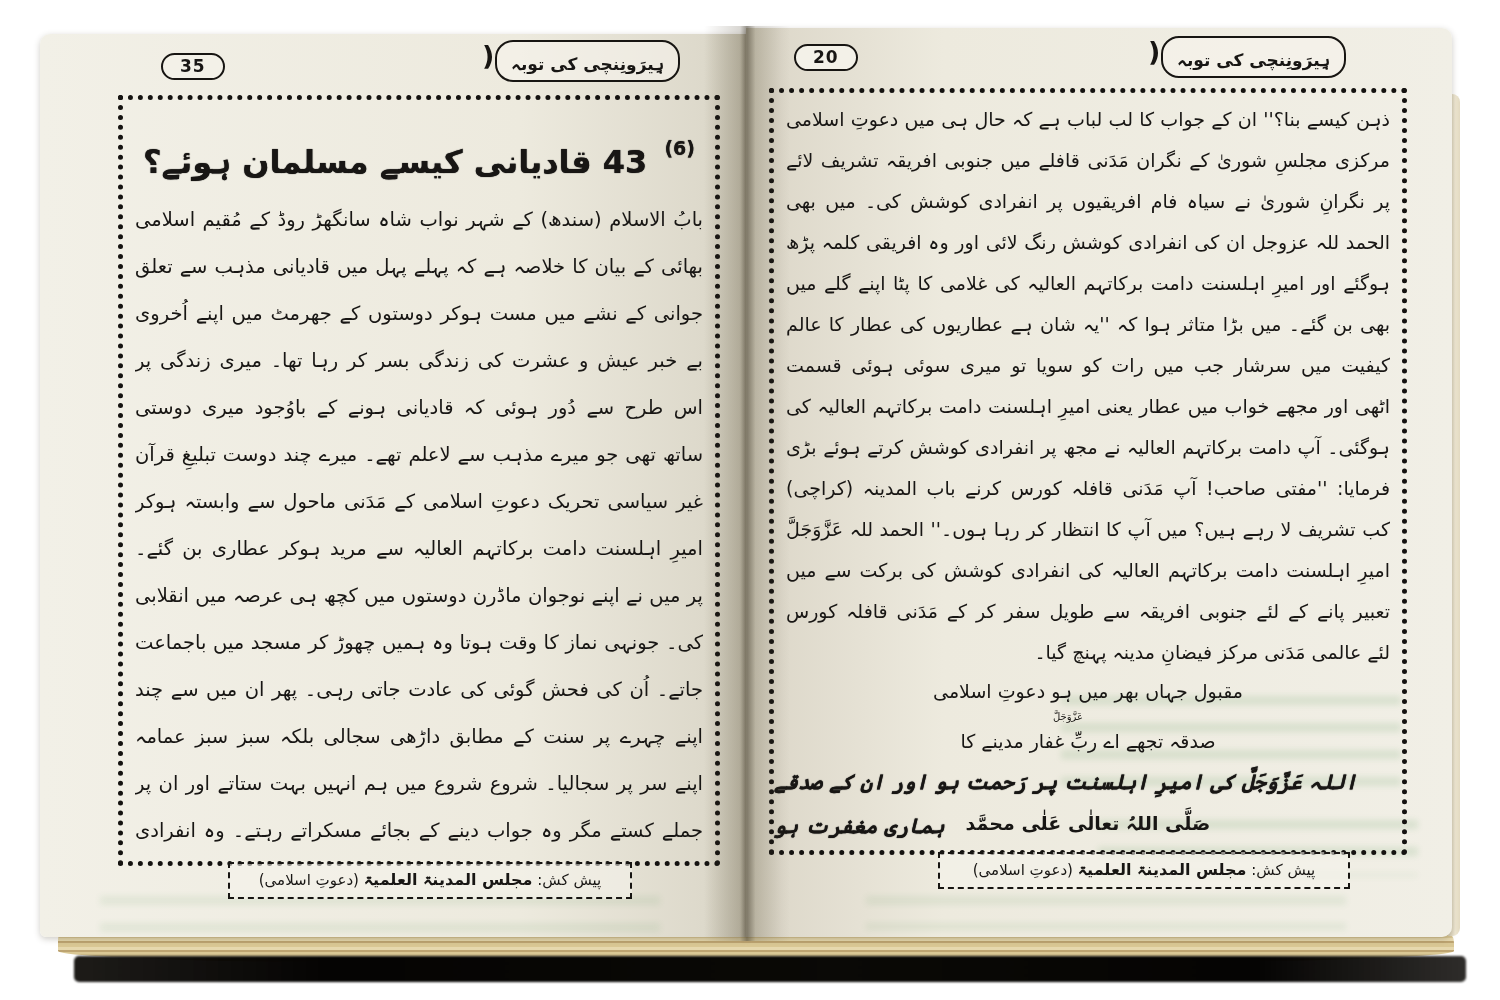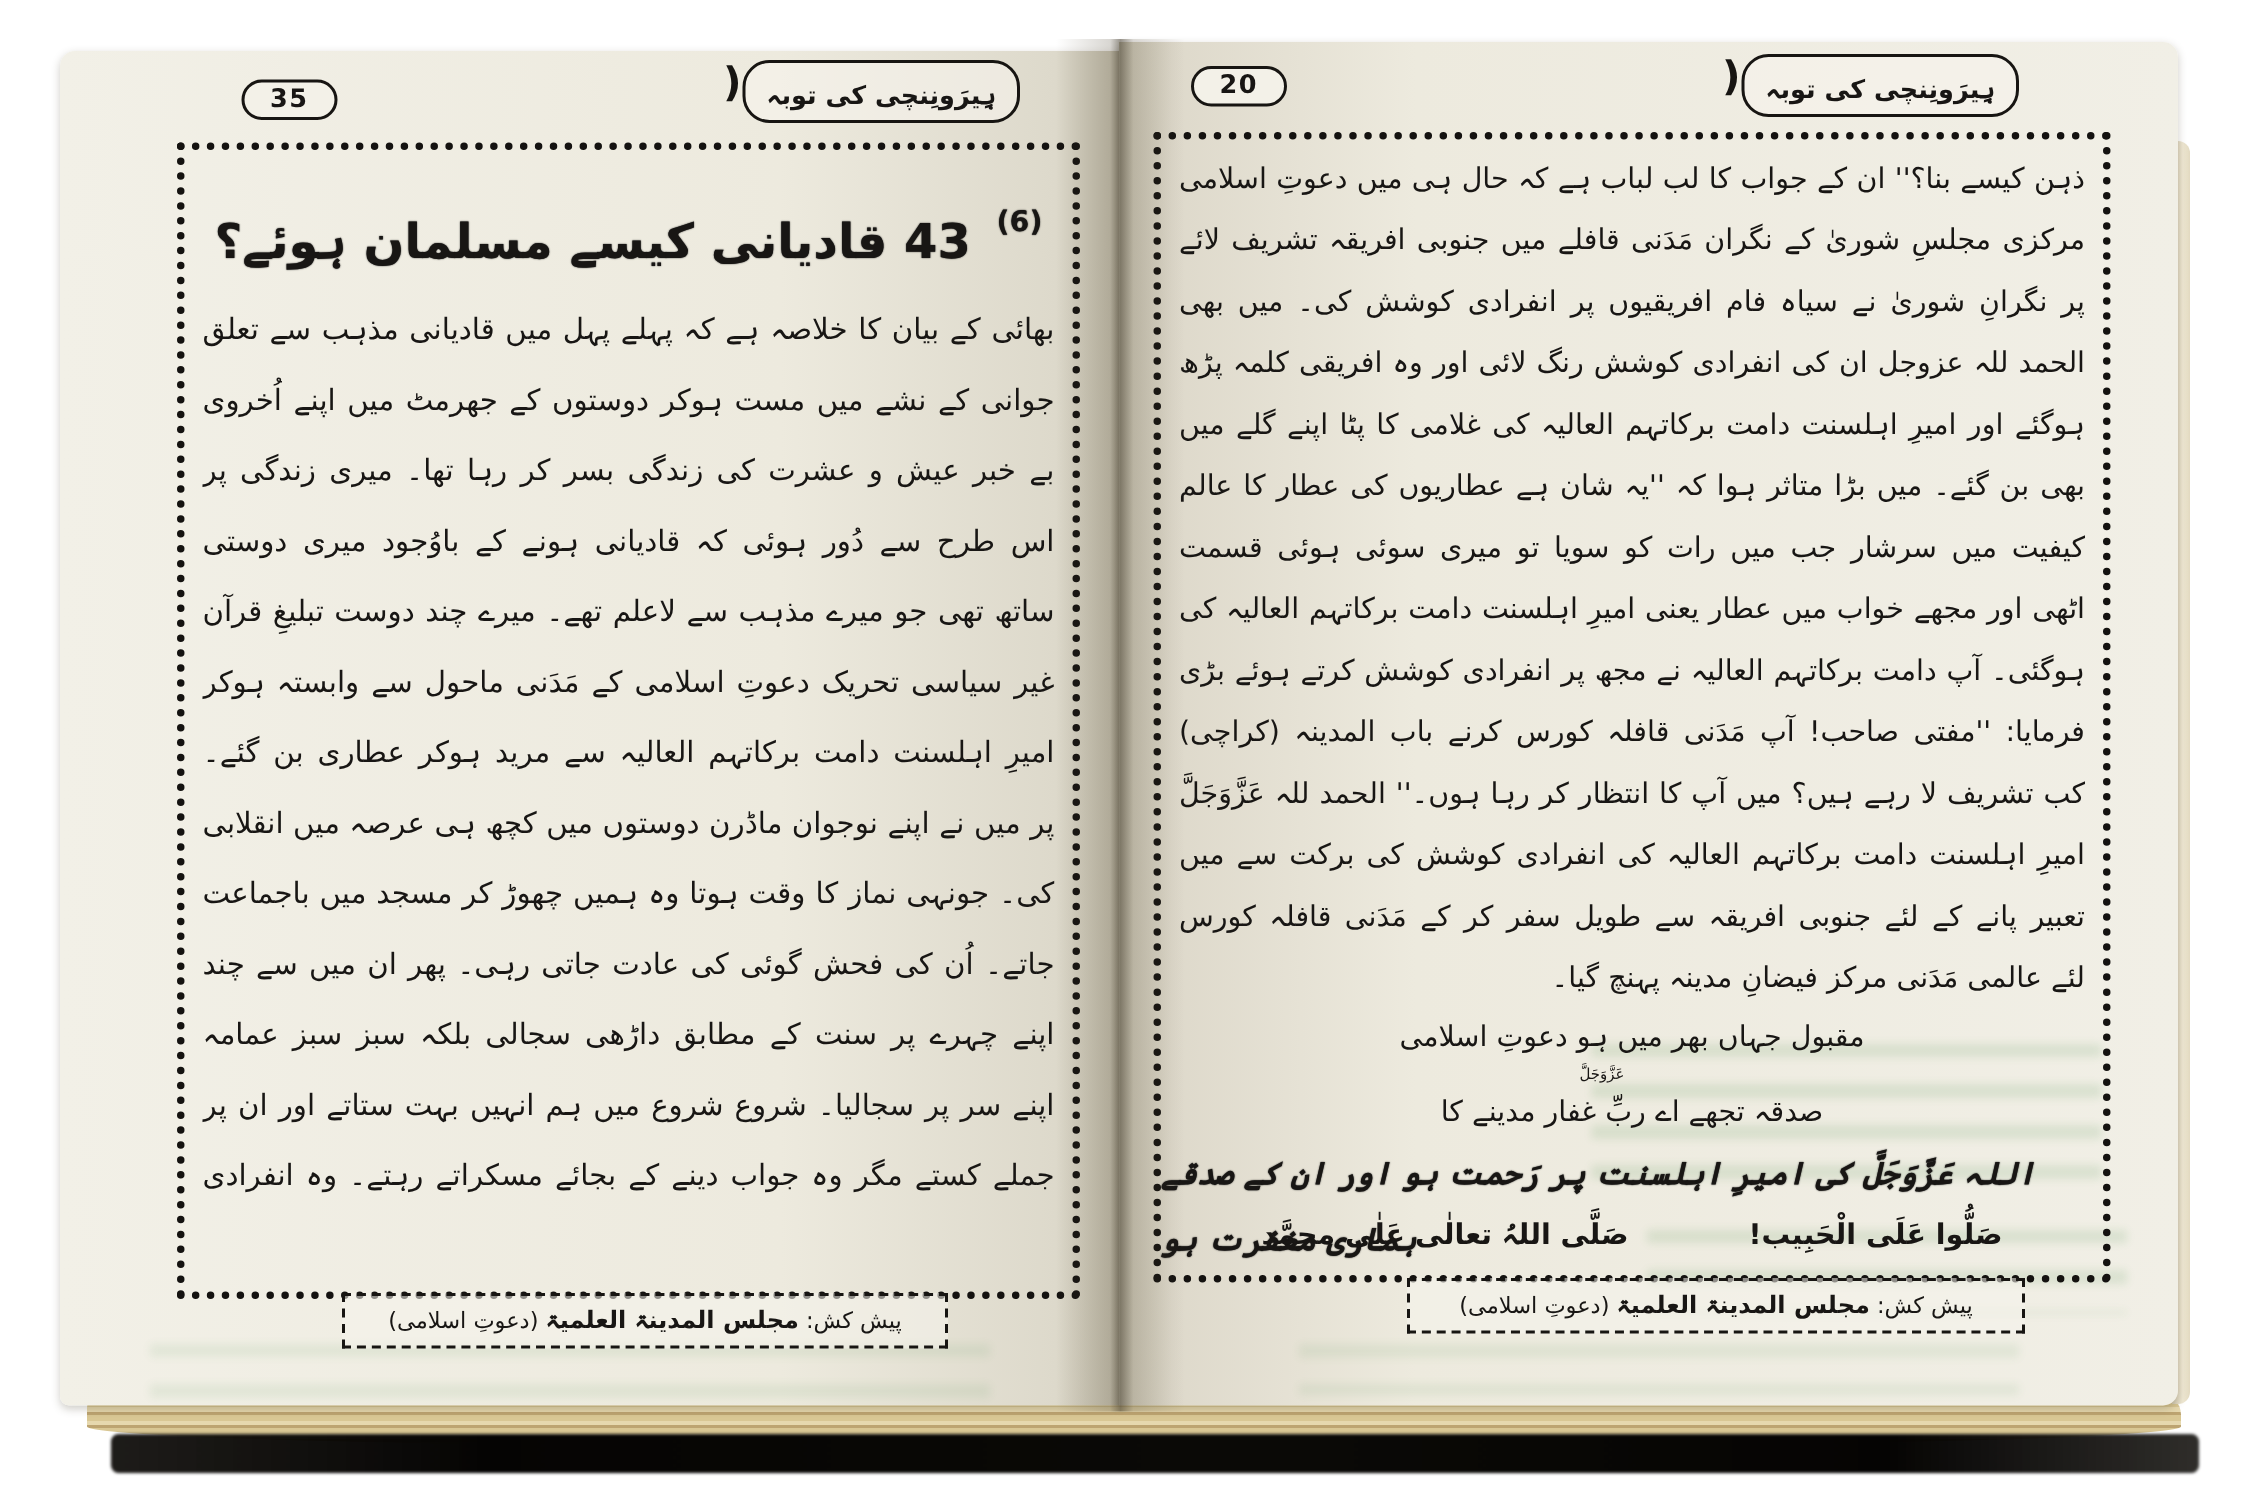--- a/index.html
+++ b/index.html
@@ -86,20 +86,21 @@
       <div class="banner" style="left:455px;top:6px;">
         <span>ہِیرَونِنچی کی توبہ</span>
       </div>
 
       <div class="frame">
         <div class="heading">
           <span class="h-num">(6)</span>
           <span>43 قادیانی کیسے مسلمان ہوئے؟</span>
         </div>
         <div class="lines">
+            <div class="tline">بابُ الاسلام (سندھ) کے شہر نواب شاہ سانگھڑ روڈ کے مُقیم اسلامی</div>
             <div class="tline">بھائی کے بیان کا خلاصہ ہے کہ پہلے پہل میں قادیانی مذہب سے تعلق رکھتا تھا اور</div>
             <div class="tline">جوانی کے نشے میں مست ہوکر دوستوں کے جھرمٹ میں اپنے اُخروی انجام سے</div>
             <div class="tline">بے خبر عیش و عشرت کی زندگی بسر کر رہا تھا۔ میری زندگی پر چھائی ہوئی کفر کی تاریکی</div>
             <div class="tline">اس طرح سے دُور ہوئی کہ قادیانی ہونے کے باوُجود میری دوستی مسلمان لڑکوں کے</div>
             <div class="tline">ساتھ تھی جو میرے مذہب سے لاعلم تھے۔ میرے چند دوست تبلیغِ قرآن و سنت کی</div>
             <div class="tline">غیر سیاسی تحریک دعوتِ اسلامی کے مَدَنی ماحول سے وابستہ ہوکر شیخِ طریقت،</div>
             <div class="tline">امیرِ اہلسنت دامت برکاتہم العالیہ سے مرید ہوکر عطاری بن گئے۔ حیرت انگیز طور</div>
             <div class="tline">پر میں نے اپنے نوجوان ماڈرن دوستوں میں کچھ ہی عرصہ میں انقلابی تبدیلی محسوس</div>
             <div class="tline">کی۔ جونہی نماز کا وقت ہوتا وہ ہمیں چھوڑ کر مسجد میں باجماعت نماز پڑھنے چلے</div>
             <div class="tline">جاتے۔ اُن کی فحش گوئی کی عادت جاتی رہی۔ پھر ان میں سے چند ایک نے نہ صرف</div>
@@ -141,21 +142,20 @@
             <div class="tline">کب تشریف لا رہے ہیں؟ میں آپ کا انتظار کر رہا ہوں۔'' الحمد للہ عَزَّوَجَلَّ</div>
             <div class="tline">امیرِ اہلسنت دامت برکاتہم العالیہ کی انفرادی کوشش کی برکت سے میں اس خواب کی</div>
             <div class="tline">تعبیر پانے کے لئے جنوبی افریقہ سے طویل سفر کر کے مَدَنی قافلہ کورس کرنے کے</div>
             <div class="tline">لئے عالمی مَدَنی مرکز فیضانِ مدینہ پہنچ گیا۔</div>
           </div>
         <div class="couplet-line">مقبول جہاں بھر میں ہو دعوتِ اسلامی</div>
         <div class="couplet-note">عَزَّوَجَلَّ</div>
         <div class="couplet-line">صدقہ تجھے اے ربِّ غفار مدینے کا</div>
         <div class="dua-line">اللہ عَزَّوَجَلَّ کی امیرِ اہلسنت پر رَحمت ہو اور ان کے صدقے ہماری مغفرت ہو</div>
         <div class="salawat">
-          <span>صَلُّوا عَلَی الْحَبِیب!</span>
           <span>صَلَّی اللہُ تعالٰی عَلٰی محمَّد</span>
         </div>
       </div>
 
       <div class="footer-box">
         <span>پیش کش:</span>
         <span class="fname">مجلس المدینۃ العلمیۃ</span>
         <span>(دعوتِ اسلامی)</span>
       </div>
     </div>

